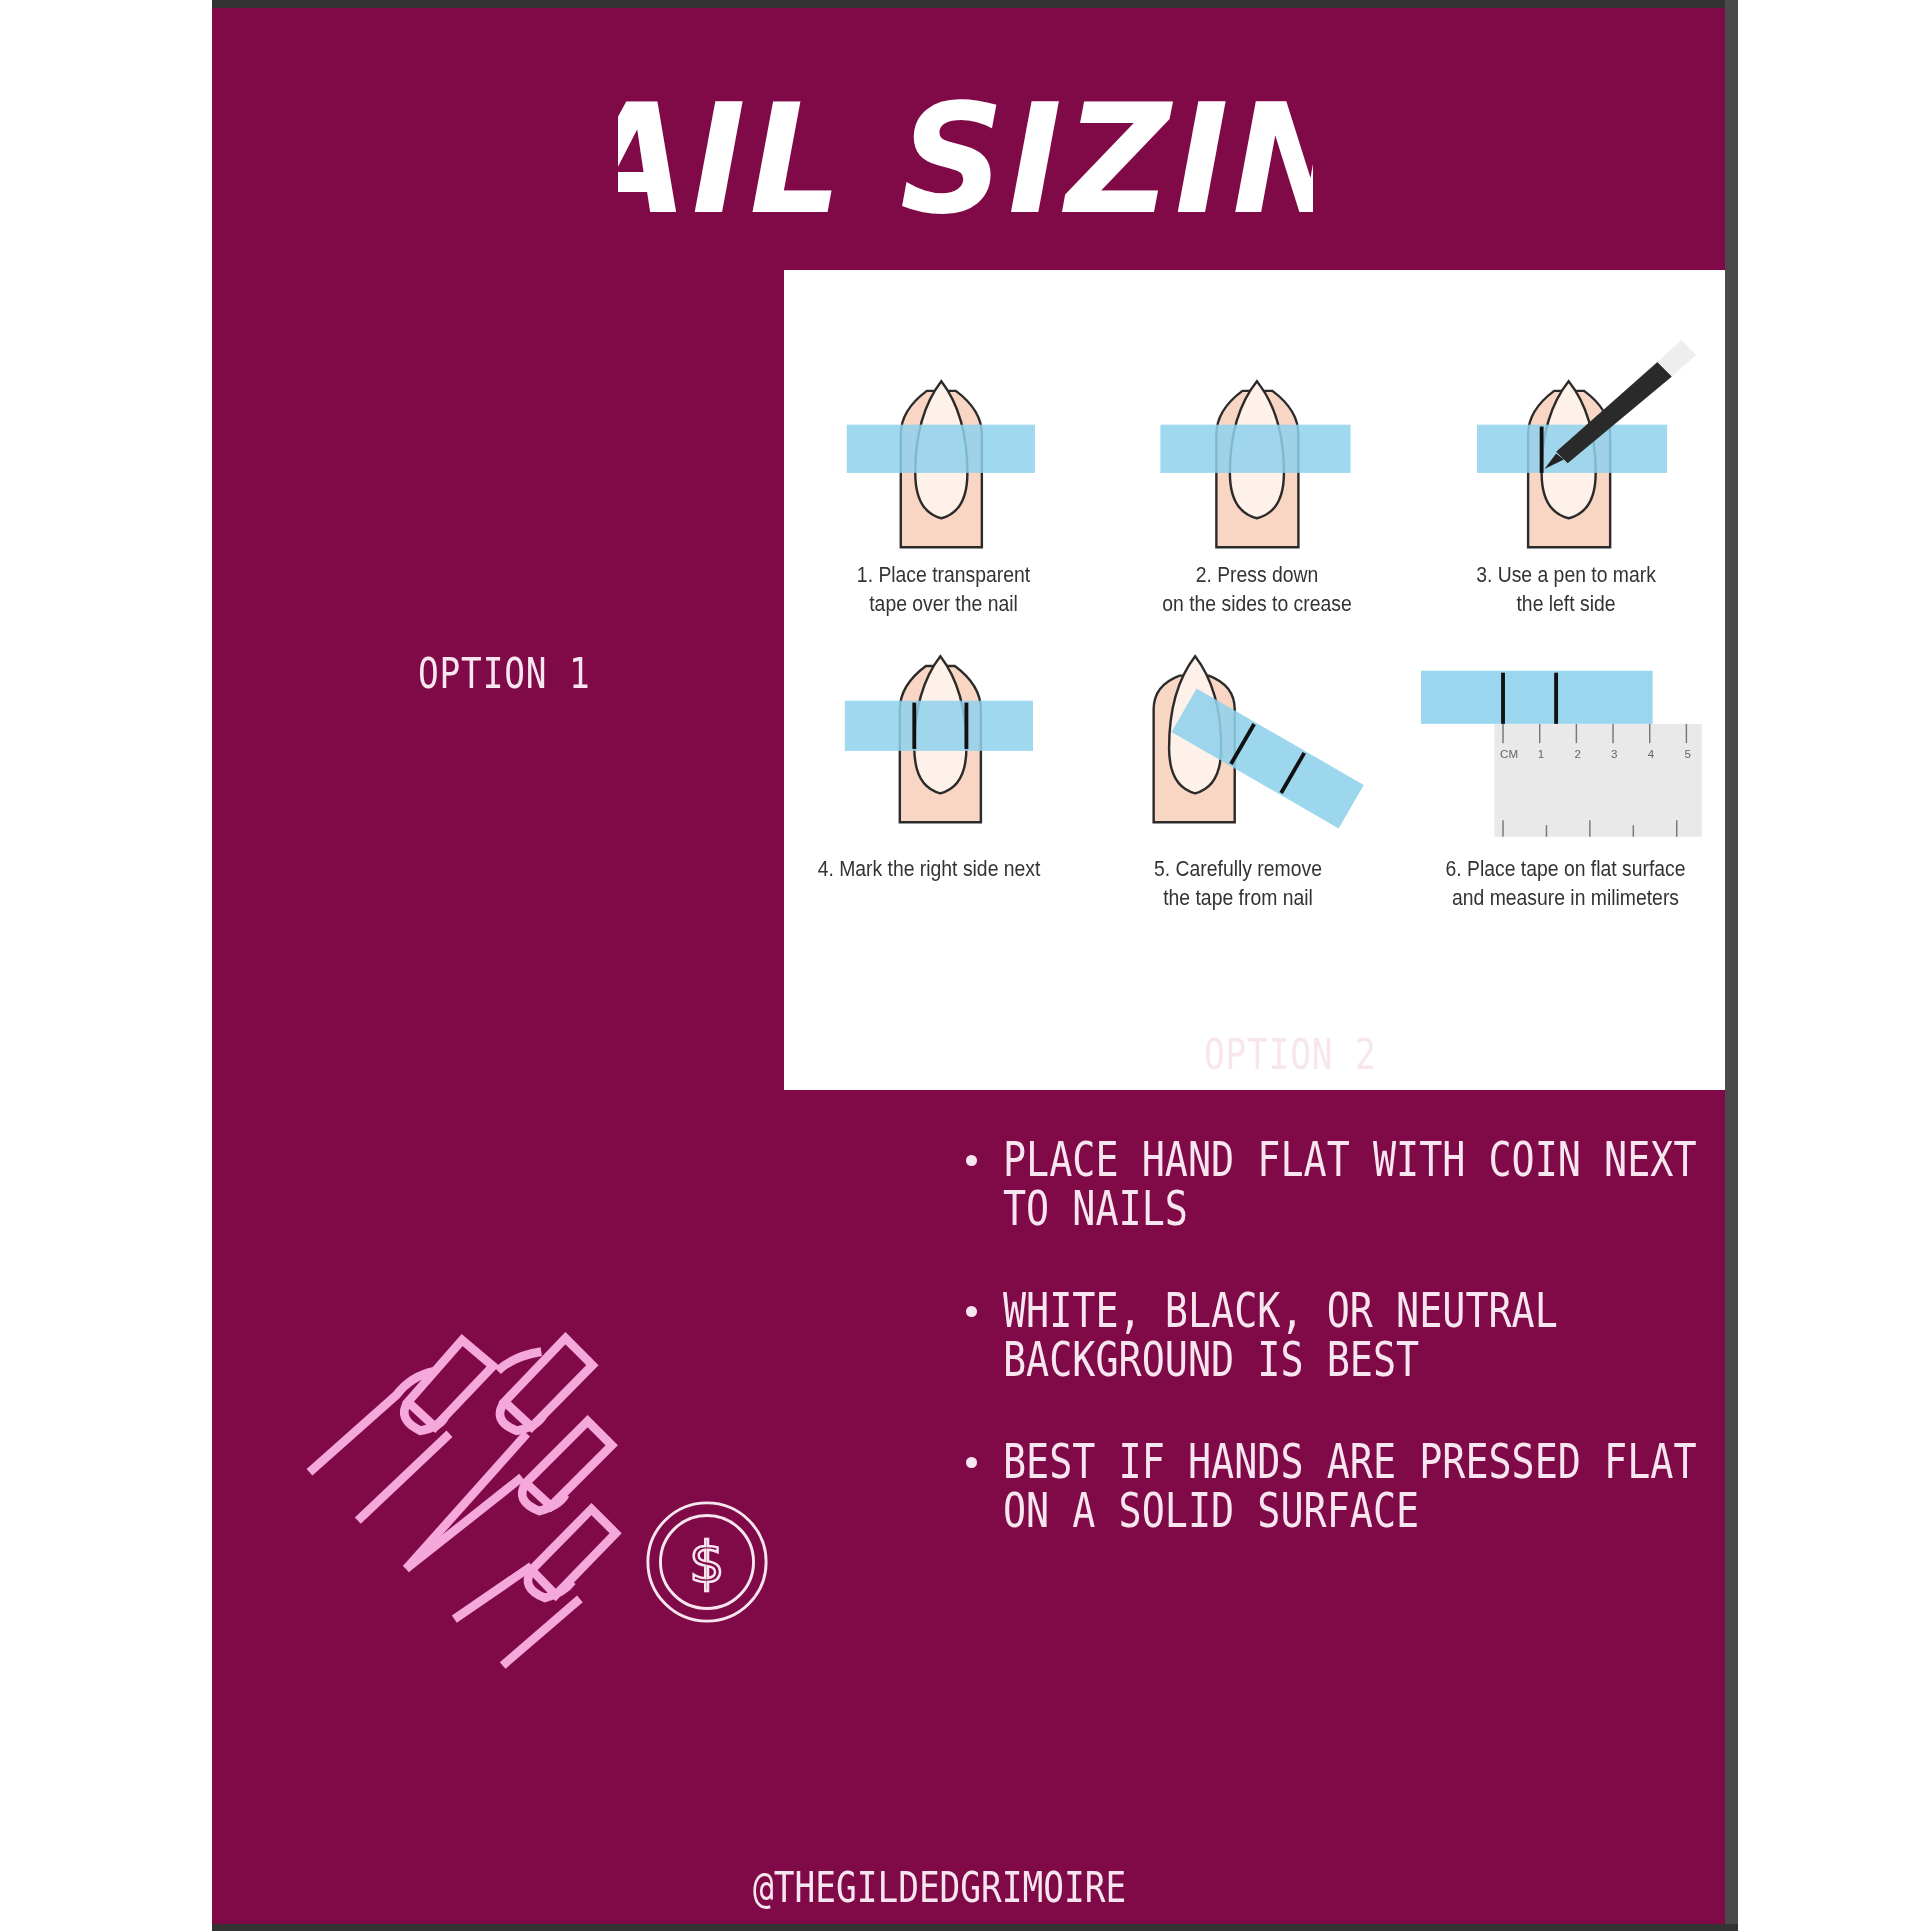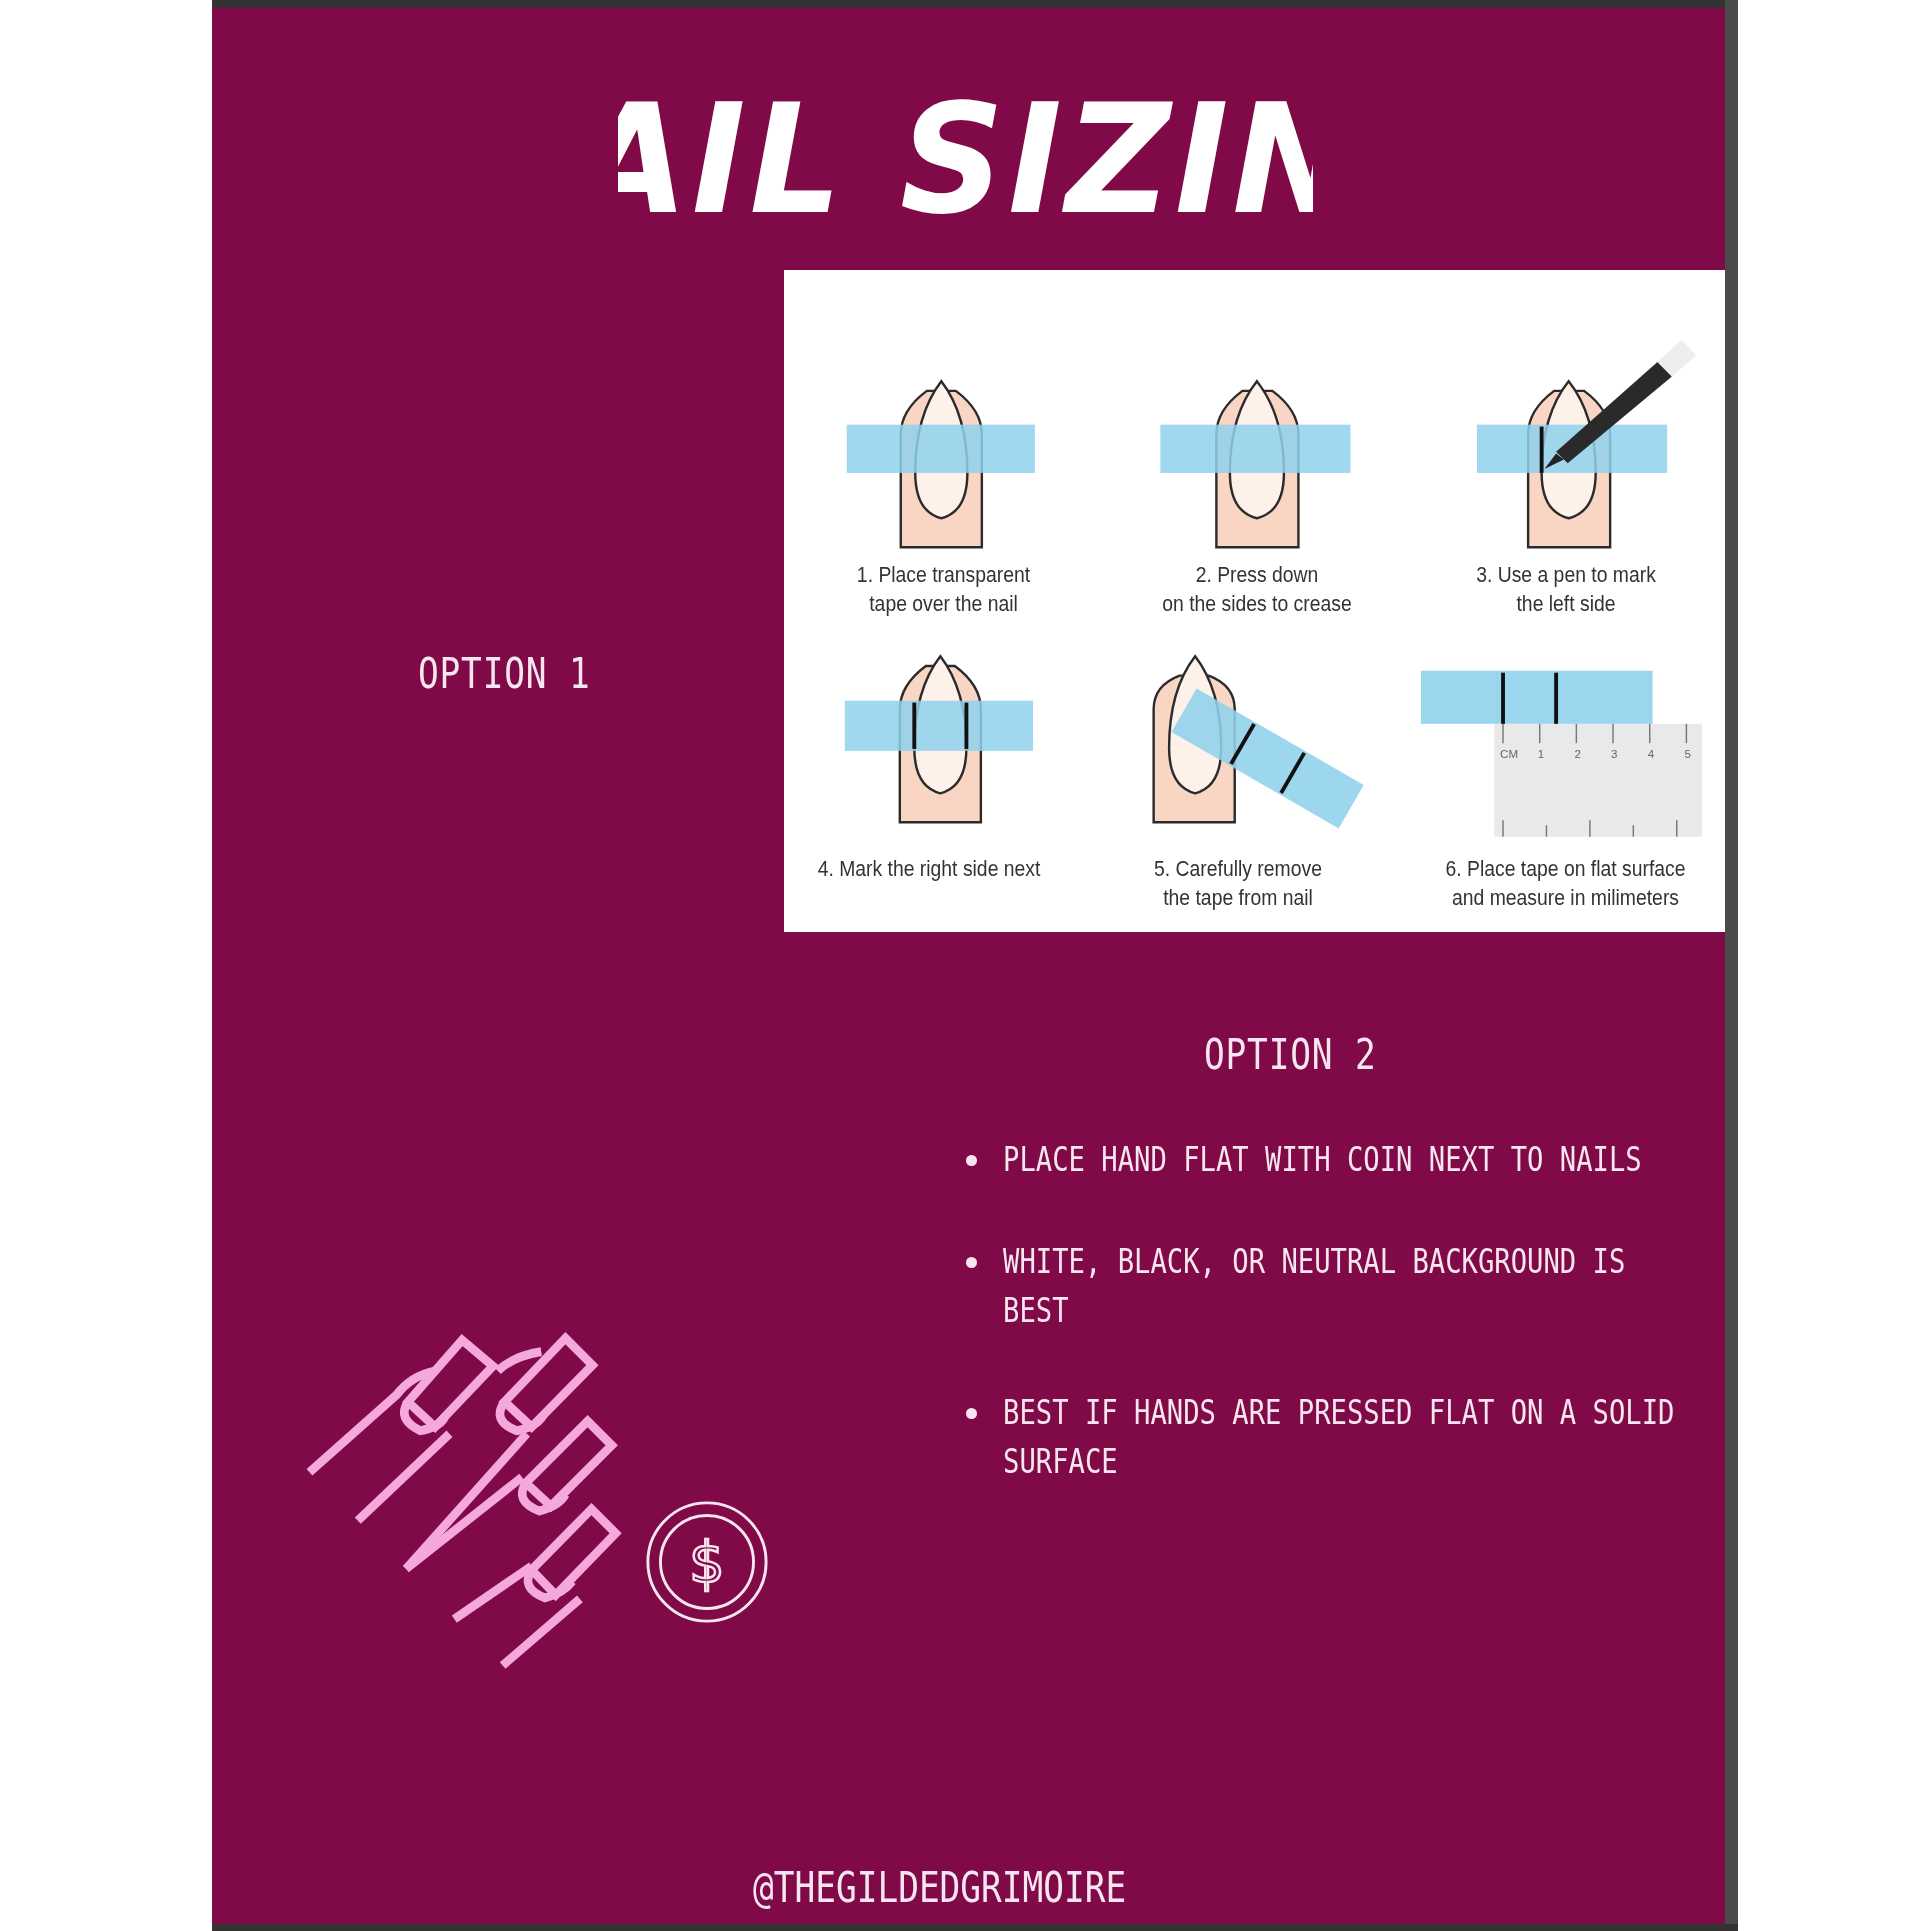--- a/index.html
+++ b/index.html
@@ -9,27 +9,27 @@
   .frame-right { position:absolute; left:1725px; top:0; width:12.6px; height:1931px; background:#4a4a4a; }
   .panel { position:absolute; left:212px; top:7.7px; width:1513px; height:1917px; background:#800a47; }
 
   .title { position:absolute; left:618px; top:60px; width:695px; height:174px; }
   .title svg { width:100%; height:100%; }
 
   .option-label { position:absolute; color:#f7e6ef; font-family:"DejaVu Sans Mono", monospace; font-size:42px; letter-spacing:1px; font-weight:normal; transform:scaleX(0.82); transform-origin:left top; line-height:1; }
   .opt1 { left:418px; top:653px; }
   .opt2 { left:1204px; top:1034px; }
 
-  .steps-box { position:absolute; left:784px; top:270px; width:941px; height:662px; background:#ffffff; }
+  .steps-box { position:absolute; left:784px; top:270px; width:941px; height:820px; background:#ffffff; }
   .step { position:absolute; }
   .step svg { position:absolute; left:0; top:0; overflow:visible; }
   .caption { position:absolute; font-family:"Liberation Sans", sans-serif; font-size:22px; color:#333333; text-align:center; line-height:29px; white-space:pre; transform:scaleX(0.88); }
 
   .bullets { position:absolute; left:966px; top:1135px; width:734px; margin:0; padding:0; list-style:none; }
-  .bullets li { position:relative; padding-left:37px; color:#f7e6ef; font-family:"DejaVu Sans Mono", monospace; font-size:34px; line-height:49px; margin-bottom:53px; }
+  .bullets li { position:relative; padding-left:37px; color:#f7e6ef; font-family:"DejaVu Sans Mono", monospace; font-size:48px; line-height:49px; margin-bottom:53px; }
   .bullets li .txt { display:block; transform:scaleX(0.80); transform-origin:left top; width:125%; }
   .bullets li .dot { position:absolute; left:0; top:20px; width:10.6px; height:10.6px; border-radius:50%; background:#f7e6ef; }
 
   .handle { position:absolute; left:753px; top:1867px; color:#f7e6ef; font-family:"DejaVu Sans Mono", monospace; font-size:42px; transform:scaleX(0.82); transform-origin:left top; line-height:1; }
 
   .hand-icon { position:absolute; left:290px; top:1313px; width:348px; height:367px; }
   .coin-icon { position:absolute; left:644px; top:1499px; width:126px; height:126px; }
 </style>
 </head>
 <body>

